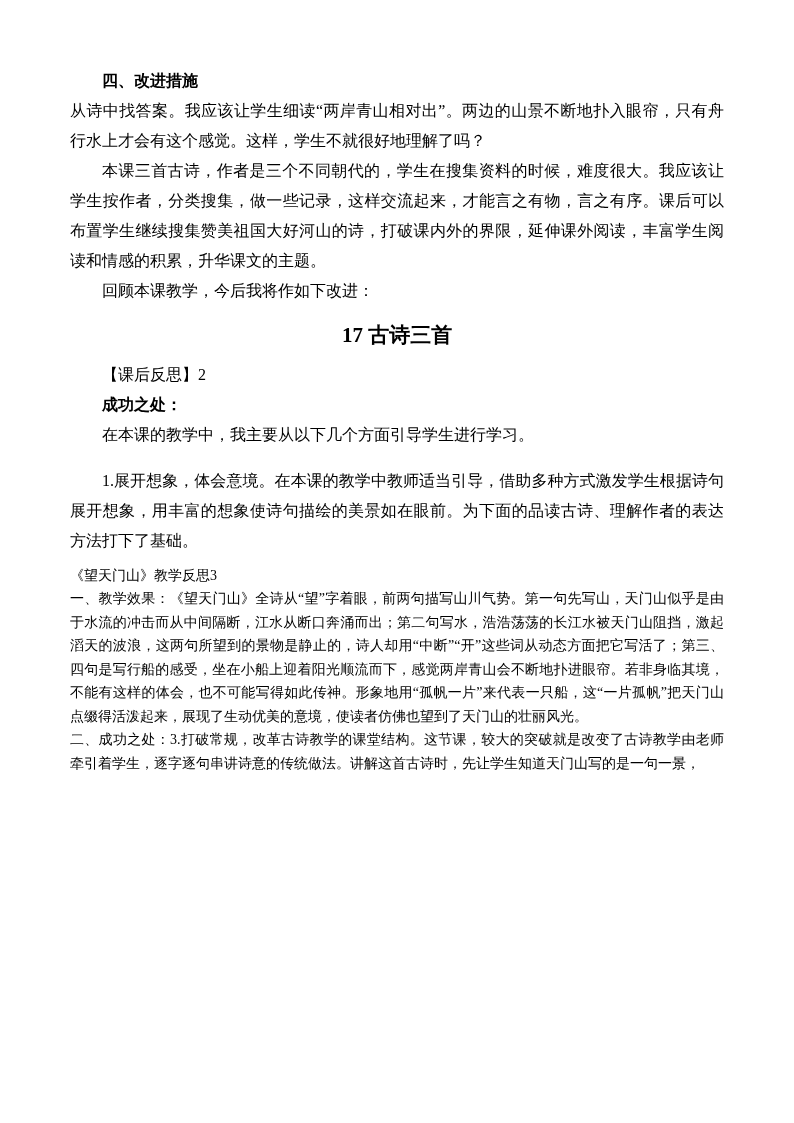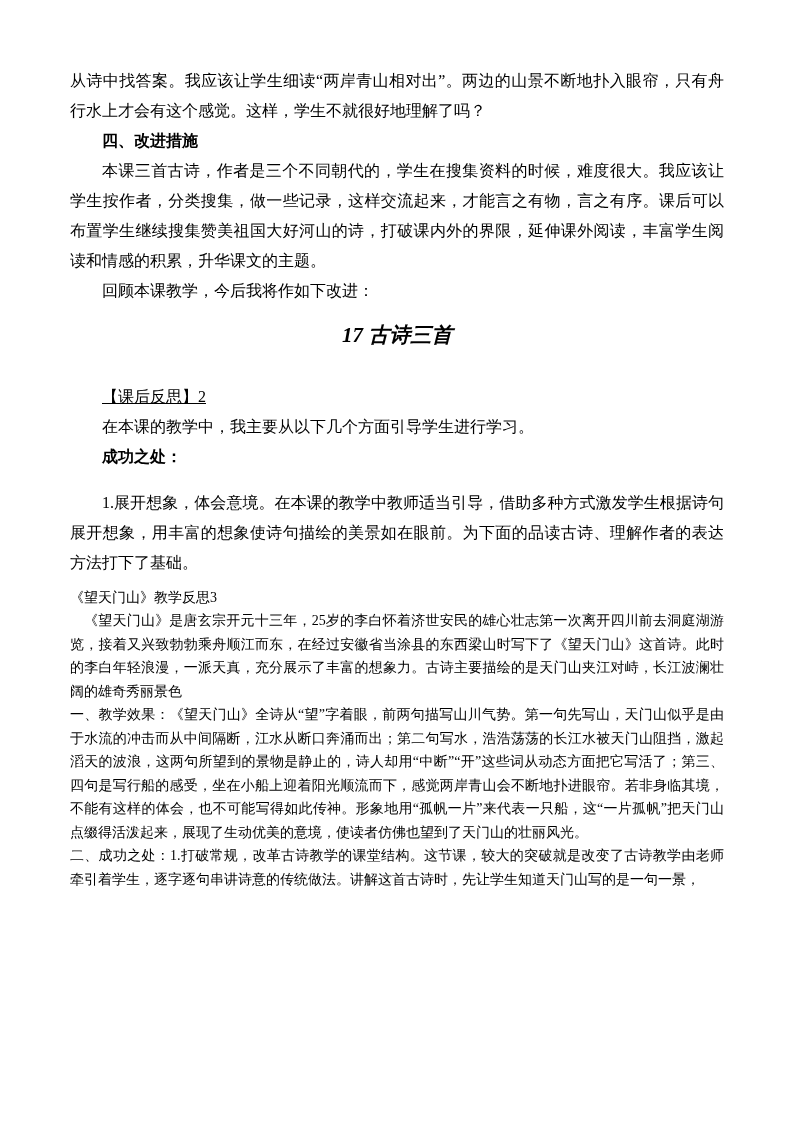--- a/index.html
+++ b/index.html
@@ -26,65 +26,63 @@
   }
   .no-indent { text-indent: 0; }
   .bold { font-weight: bold; }
   .gap { margin-top: 16px; }
   .title {
     font-size: 21px;
     line-height: 30px;
     font-weight: bold;
     text-align: center;
     text-indent: 0;
-    margin: 14px 0 32px 0;
+    margin: 14px 0 10px 0;
     font-family: "Liberation Serif", serif;
-    font-style: italic;
   }
-  .underline { text-decoration: underline; }
+  .underline { }
   .small-heading {
     font-size: 14px;
     line-height: 23px;
     text-align: left;
     margin: 8px 0 0 0;
   }
   .small-para {
     font-size: 14px;
     line-height: 23.5px;
     margin: 0;
     text-align: justify;
   }
   .indent1 { text-indent: 1em; }
 </style>
 </head>
 <body>
 
 <div class="page">
 
+  <p class="para bold">四、改进措施</p>
+
   <p class="para no-indent">从诗中找答案。我应该让学生细读“两岸青山相对出”。两边的山景不断地扑入眼帘，只有舟行水上才会有这个感觉。这样，学生不就很好地理解了吗？</p>
-
-  <p class="para bold">四、改进措施</p>
 
   <p class="para">本课三首古诗，作者是三个不同朝代的，学生在搜集资料的时候，难度很大。我应该让学生按作者，分类搜集，做一些记录，这样交流起来，才能言之有物，言之有序。课后可以布置学生继续搜集赞美祖国大好河山的诗，打破课内外的界限，延伸课外阅读，丰富学生阅读和情感的积累，升华课文的主题。</p>
 
   <p class="para">回顾本课教学，今后我将作如下改进：</p>
 
   <h1 class="title">17 古诗三首</h1>
 
   <p class="para"><span class="underline">【课后反思】2</span></p>
 
+  <p class="para bold">成功之处：</p>
+
   <p class="para">在本课的教学中，我主要从以下几个方面引导学生进行学习。</p>
-
-  <p class="para bold">成功之处：</p>
 
   <p class="para gap">1.展开想象，体会意境。在本课的教学中教师适当引导，借助多种方式激发学生根据诗句展开想象，用丰富的想象使诗句描绘的美景如在眼前。为下面的品读古诗、理解作者的表达方法打下了基础。</p>
 
 
 
   <p class="small-heading">《望天门山》教学反思3</p>
 
-  <p class="small-para indent1">《望天门山》是唐玄宗开元十三年，25岁的李白怀着济世安民的雄心壮志第一次离开四川前去洞庭湖游览，接着又兴致勃勃乘舟顺江而东，在经过安徽省当涂县的东西梁山时写下了《望天门山》这首诗。此时的李白年轻浪漫，一派天真，充分展示了丰富的想象力。古诗主要描绘的是天门山夹江对峙，长江波澜壮阔的雄奇秀丽景色</p>
 
   <p class="small-para">一、教学效果：《望天门山》全诗从“望”字着眼，前两句描写山川气势。第一句先写山，天门山似乎是由于水流的冲击而从中间隔断，江水从断口奔涌而出；第二句写水，浩浩荡荡的长江水被天门山阻挡，激起滔天的波浪，这两句所望到的景物是静止的，诗人却用“中断”“开”这些词从动态方面把它写活了；第三、四句是写行船的感受，坐在小船上迎着阳光顺流而下，感觉两岸青山会不断地扑进眼帘。若非身临其境，不能有这样的体会，也不可能写得如此传神。形象地用“孤帆一片”来代表一只船，这“一片孤帆”把天门山点缀得活泼起来，展现了生动优美的意境，使读者仿佛也望到了天门山的壮丽风光。</p>
 
-  <p class="small-para">二、成功之处：1.打破常规，改革古诗教学的课堂结构。这节课，较大的突破就是改变了古诗教学由老师牵引着学生，逐字逐句串讲诗意的传统做法。讲解这首古诗时，先让学生知道天门山写的是一句一景，</p>
+  <p class="small-para">二、成功之处：3.打破常规，改革古诗教学的课堂结构。这节课，较大的突破就是改变了古诗教学由老师牵引着学生，逐字逐句串讲诗意的传统做法。讲解这首古诗时，先让学生知道天门山写的是一句一景，</p>
 
 </div>
 
 </body></html>

